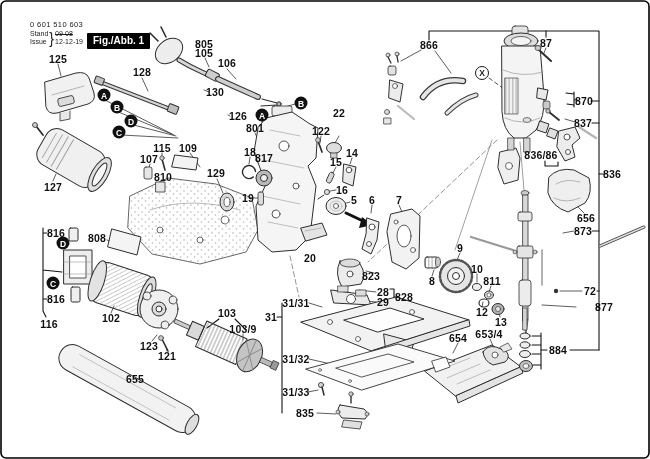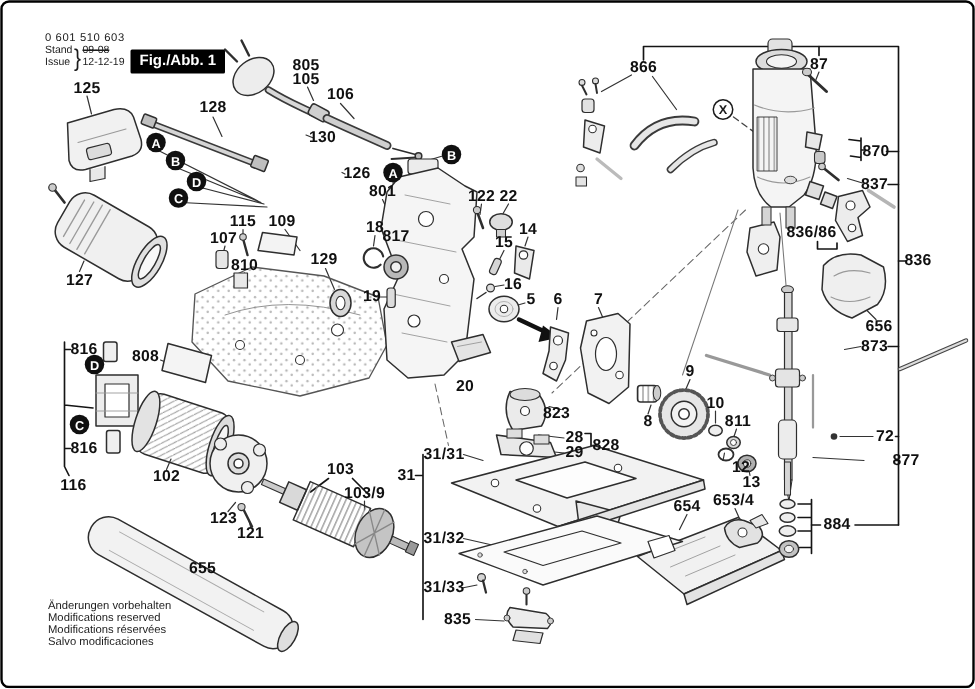--- a/index.html
+++ b/index.html
@@ -426,21 +426,21 @@
 <div id="labels-layer">
       <div class="part-label" style="left: 58px; top: 59px;">125</div>
       <div class="part-label" style="left: 142px; top: 72px;">128</div>
       <div class="part-label" style="left: 204px; top: 44px;">805</div>
       <div class="part-label" style="left: 204px; top: 53px;">105</div>
       <div class="part-label" style="left: 227px; top: 63px;">106</div>
       <div class="part-label" style="left: 215px; top: 92px;">130</div>
       <div class="part-label" style="left: 238px; top: 116px;">126</div>
       <div class="part-label" style="left: 255px; top: 128px;">801</div>
       <div class="part-label" style="left: 321px; top: 131px;">122</div>
-      <div class="part-label" style="left: 339px; top: 131px;">22</div>
+      <div class="part-label" style="left: 339px; top: 113px;">22</div>
       <div class="part-label" style="left: 352px; top: 153px;">14</div>
       <div class="part-label" style="left: 336px; top: 162px;">15</div>
       <div class="part-label" style="left: 342px; top: 190px;">16</div>
       <div class="part-label" style="left: 250px; top: 152px;">18</div>
       <div class="part-label" style="left: 264px; top: 158px;">817</div>
       <div class="part-label" style="left: 248px; top: 198px;">19</div>
       <div class="part-label" style="left: 216px; top: 173px;">129</div>
       <div class="part-label" style="left: 188px; top: 148px;">109</div>
       <div class="part-label" style="left: 162px; top: 148px;">115</div>
       <div class="part-label" style="left: 149px; top: 159px;">107</div>
@@ -451,21 +451,21 @@
       <div class="part-label" style="left: 399px; top: 200px;">7</div>
       <div class="part-label" style="left: 310px; top: 258px;">20</div>
       <div class="part-label" style="left: 371px; top: 276px;">823</div>
       <div class="part-label" style="left: 383px; top: 292px;">28</div>
       <div class="part-label" style="left: 383px; top: 302px;">29</div>
       <div class="part-label" style="left: 404px; top: 297px;">828</div>
       <div class="part-label" style="left: 432px; top: 281px;">8</div>
       <div class="part-label" style="left: 460px; top: 248px;">9</div>
       <div class="part-label" style="left: 477px; top: 269px;">10</div>
       <div class="part-label" style="left: 492px; top: 281px;">811</div>
-      <div class="part-label" style="left: 482px; top: 312px; margin-left: 12px;">12</div>
+      <div class="part-label" style="left: 482px; top: 312px;">12</div>
       <div class="part-label" style="left: 501px; top: 322px;">13</div>
       <div class="part-label" style="left: 458px; top: 338px;">654</div>
       <div class="part-label" style="left: 489px; top: 334px;">653/4</div>
       <div class="part-label" style="left: 558px; top: 350px;">884</div>
       <div class="part-label" style="left: 587px; top: 307px; padding-left: 34px;">877</div>
       <div class="part-label" style="left: 590px; top: 291px;">72</div>
       <div class="part-label" style="left: 583px; top: 231px;">873</div>
       <div class="part-label" style="left: 586px; top: 218px;">656</div>
       <div class="part-label" style="left: 612px; top: 174px;">836</div>
       <div class="part-label" style="left: 541px; top: 155px;">836/86</div>
@@ -492,20 +492,14 @@
       <div class="callout" style="left: 117px; top: 107px;">B</div>
       <div class="callout" style="left: 131px; top: 121px;">D</div>
       <div class="callout" style="left: 119px; top: 132px;">C</div>
       <div class="callout" style="left: 262px; top: 115px;">A</div>
       <div class="callout" style="left: 301px; top: 103px;">B</div>
       <div class="callout" style="left: 63px; top: 243px;">D</div>
       <div class="callout" style="left: 53px; top: 283px;">C</div>
       <div class="callout outline" style="left: 482px; top: 73px;">X</div>
     </div>
 
-<div class="footer">
-  <div>Änderungen vorbehalten</div>
-  <div>Modifications reserved</div>
-  <div>Modifications réservées</div>
-  <div>Salvo modificaciones</div>
+
 </div>
 
-</div>
-
 </body></html>

